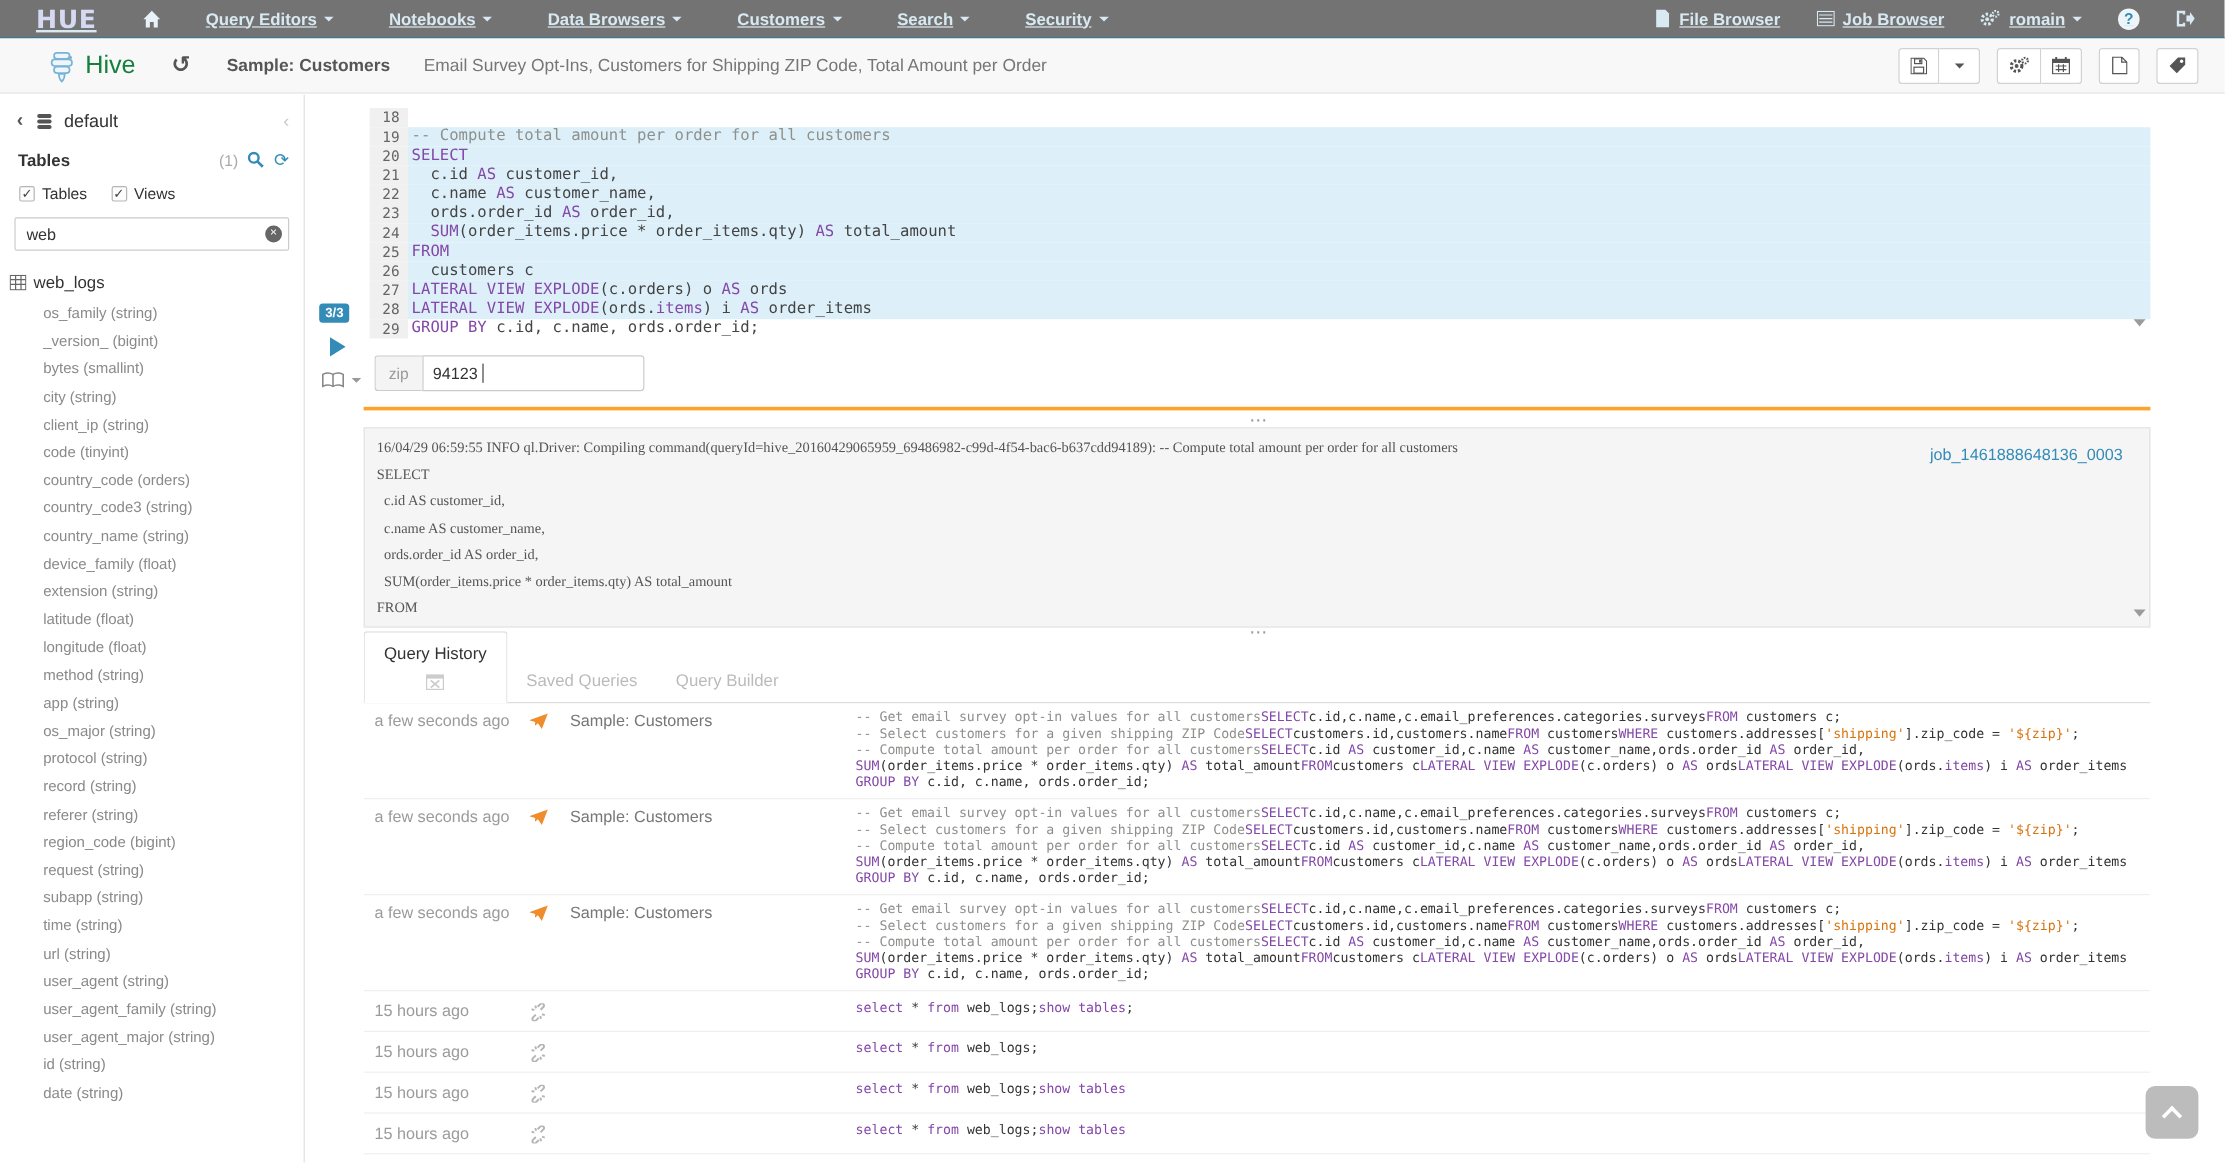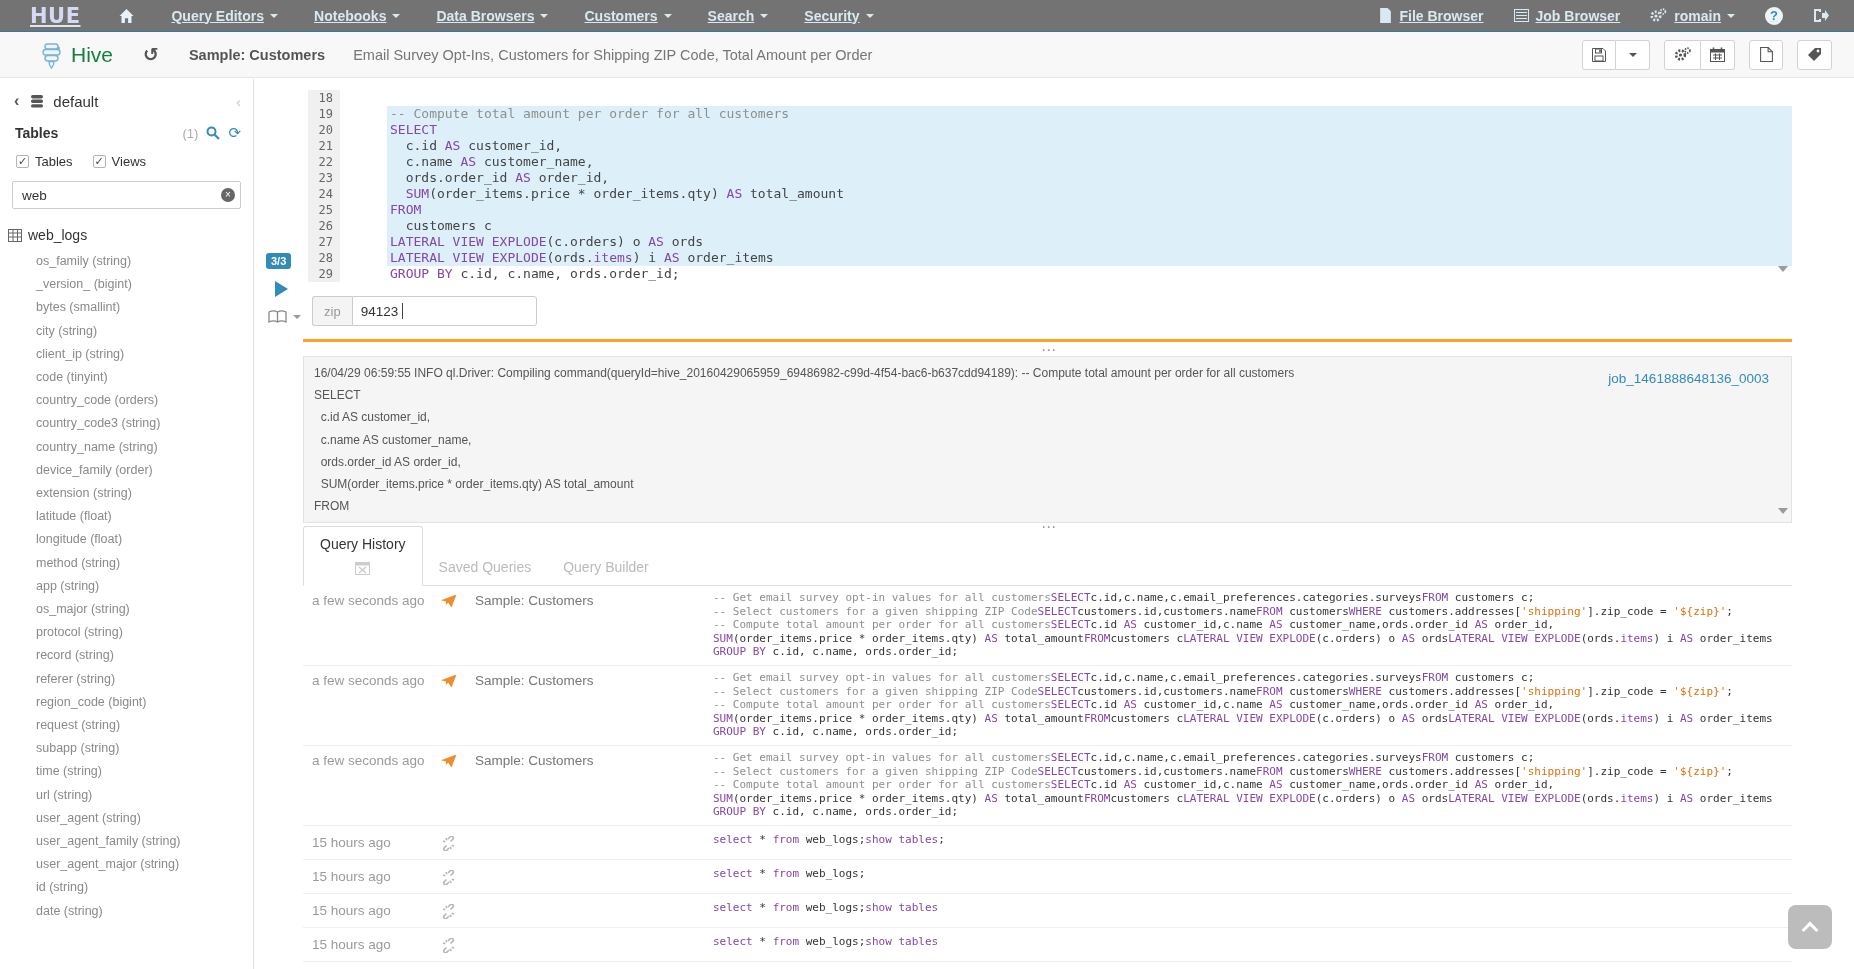--- a/index.html
+++ b/index.html
@@ -7,21 +7,21 @@
   body { font-family:"Liberation Sans","DejaVu Sans",sans-serif; }
   #app { position:relative; width:1854px; height:969px; overflow:hidden; background:#fff; }
 
   
   .topnav { position:absolute; top:0; left:0; right:0; height:32px; background:#737373;
             border-bottom:1px solid #2d7ba3; display:flex; align-items:center; color:#d9e9f2;
             font-size:14px; font-weight:bold;text-decoration:underline; }
   .brand { margin-left:30px; font-size:21px; font-weight:bold; color:#d6d9f2; letter-spacing:0.5px;
            font-family:"DejaVu Sans",sans-serif; }
   .home-btn { margin-left:38px; display:flex; align-items:center; color:#e8f2f8; }
-  .nav-menus { display:flex; align-items:center; margin-left:36px; gap:36px; }
+  .nav-menus { display:flex; align-items:center; margin-left:36px; gap:46px; }
   .nav-item { display:flex; align-items:center; cursor:pointer; white-space:nowrap; }
   .caret { display:inline-block; width:0; height:0; border-left:4px solid transparent;
            border-right:4px solid transparent; border-top:4px solid currentColor; margin-left:6px; }
   .nav-right { margin-left:auto; display:flex; align-items:center; gap:30px; padding-right:18px; }
   .nav-right .nav-item svg { margin-right:7px; }
   .help-circle { width:18px; height:18px; border-radius:50%; background:#eef5f9; color:#338bb8;
                  font-size:13px; font-weight:bold; display:flex; align-items:center; justify-content:center; }
 
   
   .subheader { position:absolute; top:32px; left:0; right:0; height:46px; background:#f8f8f8;
@@ -62,21 +62,21 @@
   .clear-btn { position:absolute; right:6px; top:7px; width:14px; height:14px; border-radius:50%;
         background:#666; color:#fff; font-size:10px; line-height:14px; text-align:center; cursor:pointer; }
   .table-entry { display:flex; align-items:center; margin:18px 12px 0 8px; font-size:14px; color:#333; cursor:pointer; }
   .table-entry .grid-ic { margin-right:6px; }
   .col-list { margin:7px 0 0 36px; }
   .col-item { font-size:12.5px; color:#8a8a8a; line-height:23.2px; white-space:nowrap; cursor:pointer; }
 
   
   .editor { position:absolute; top:90px; left:308px; width:1484px; }
   .ed-line { display:flex; height:16px; font-family:"DejaVu Sans Mono","Liberation Mono",monospace;
-             font-size:13px; line-height:16px; white-space:pre;gap:47px; }
+             font-size:13px; line-height:16px; white-space:pre; }
   .ed-gut { width:32px; background:#f0f0f0; color:#666; text-align:right; padding-right:7px;
             font-size:12px; flex:none; }
   .ed-code { flex:1; padding-left:3px; overflow:hidden; }
   .ed-code.hl { background:#ddf0f9; }
   .sg-k { color:#8348a8; } .sg-c { color:#8e908c; } .sg-t { color:#444; } .sg-s { color:#d9730d; }
 
   .stmt-badge { position:absolute; top:253px; left:266px; background:#338bb8; color:#fff;
                 font-size:11px; font-weight:bold; padding:2px 5px; border-radius:3px; cursor:pointer; }
   .play-btn { position:absolute; top:281px; left:275px; width:0; height:0;
               border-top:8px solid transparent; border-bottom:8px solid transparent;
@@ -94,21 +94,21 @@
   .caret-line { position:absolute; left:50px; top:7px; width:1px; height:16px; background:#444; }
 
   .progress-bar { position:absolute; top:339px; left:303px; width:1489px; height:3px; background:#fca32b; }
   .resize-dots { position:absolute; color:#999; font-size:15px; letter-spacing:1px; cursor:row-resize; }
   .scroll-arrow { position:absolute; width:0; height:0; border-left:5px solid transparent;
                   border-right:5px solid transparent; border-top:6px solid #9b9b9b; cursor:pointer; }
 
   
   .log-panel { position:absolute; top:356px; left:303px; width:1489px; height:167px;
                background:#f5f5f5; border:1px solid #e3e3e3; overflow:hidden; }
-  .log-lines { padding:5px 10px; font-family:Liberation Sans, sans-serif;
+  .log-lines { padding:5px 10px; font-family:Liberation Serif, serif;
                font-size:12px; color:#555; line-height:22.2px; white-space:pre; }
   .job-link { position:absolute; top:14px; right:22px; font-size:13.5px; color:#338bb8; cursor:pointer; }
 
   
   .tabs-bar { position:absolute; top:549px; left:303px; width:1489px; height:37px;
               border-bottom:1px solid #ddd; display:flex; align-items:flex-end; }
   .tab { font-size:14px; padding:9px 16px 10px 16px; color:#bbb; cursor:pointer; white-space:nowrap;
          display:flex; align-items:center; gap:8px;flex-direction:column; }
   .tab.active { background:#fff; border:1px solid #ddd; border-bottom:1px solid #fff;
                 margin-bottom:-1px; border-radius:3px 3px 0 0; color:#333; }
@@ -337,21 +337,21 @@
     <div class="col-list" id="col-list">
         <div class="col-item">os_family (string)</div>
         <div class="col-item">_version_ (bigint)</div>
         <div class="col-item">bytes (smallint)</div>
         <div class="col-item">city (string)</div>
         <div class="col-item">client_ip (string)</div>
         <div class="col-item">code (tinyint)</div>
         <div class="col-item">country_code (orders)</div>
         <div class="col-item">country_code3 (string)</div>
         <div class="col-item">country_name (string)</div>
-        <div class="col-item">device_family (order)</div>
+        <div class="col-item">device_family (float)</div>
         <div class="col-item">extension (string)</div>
         <div class="col-item">latitude (float)</div>
         <div class="col-item">longitude (float)</div>
         <div class="col-item">method (string)</div>
         <div class="col-item">app (string)</div>
         <div class="col-item">os_major (string)</div>
         <div class="col-item">protocol (string)</div>
         <div class="col-item">record (string)</div>
         <div class="col-item">referer (string)</div>
         <div class="col-item">region_code (bigint)</div>

